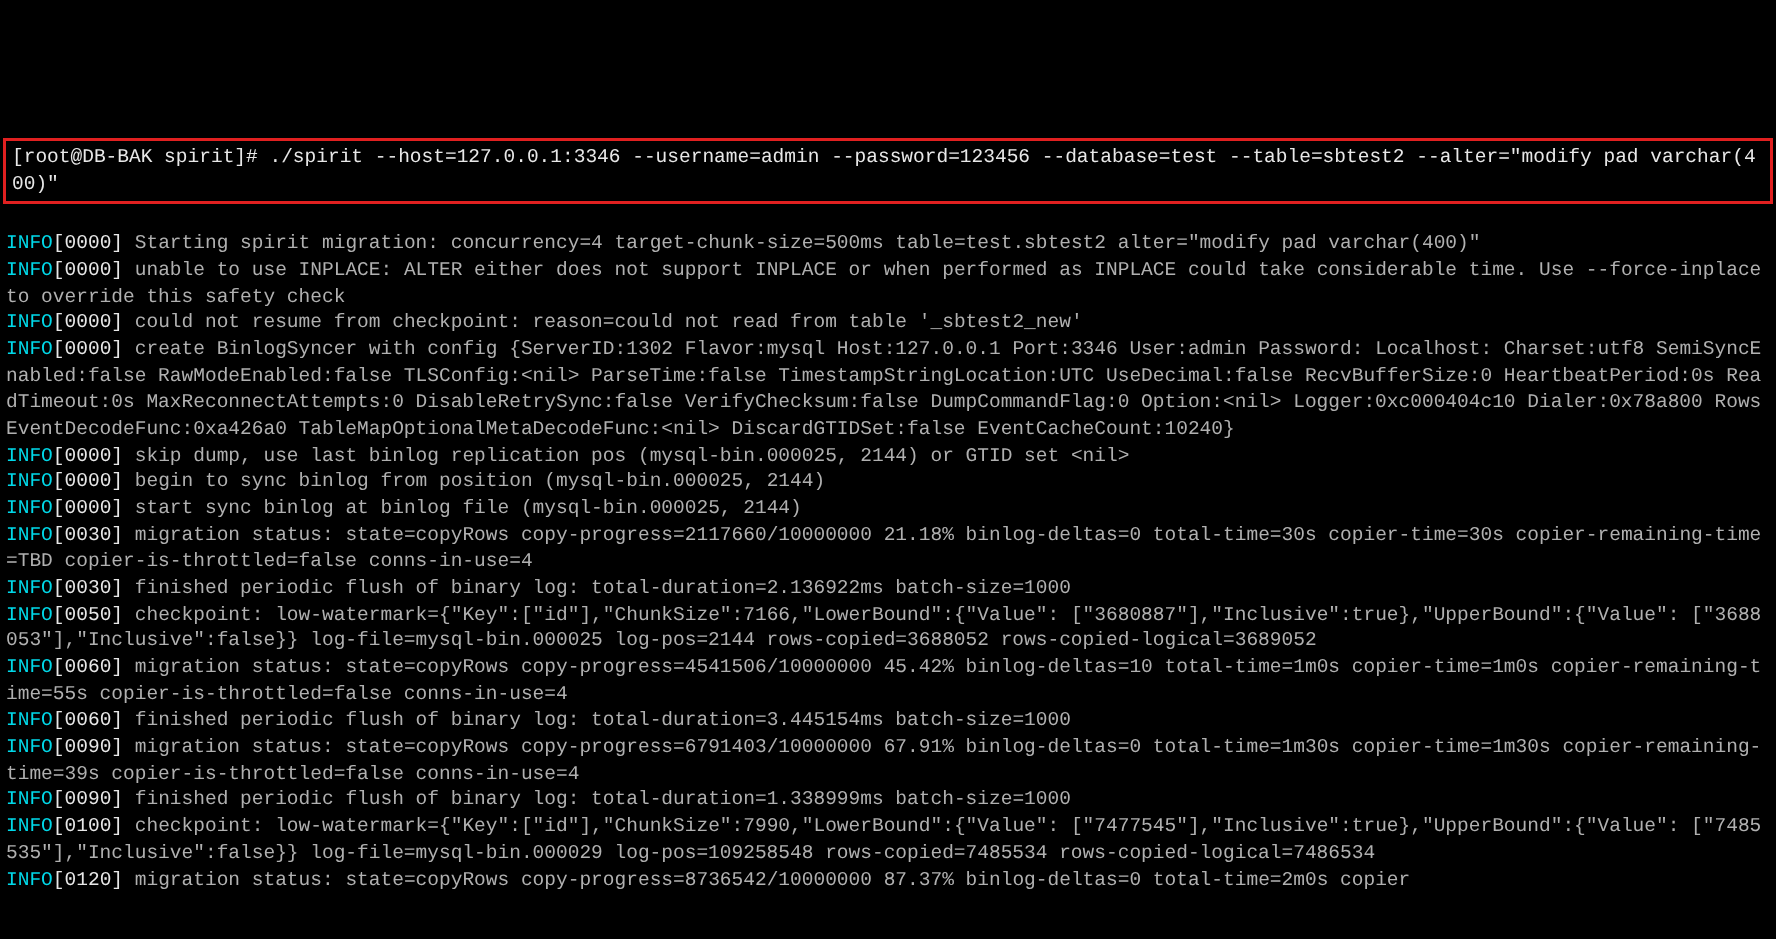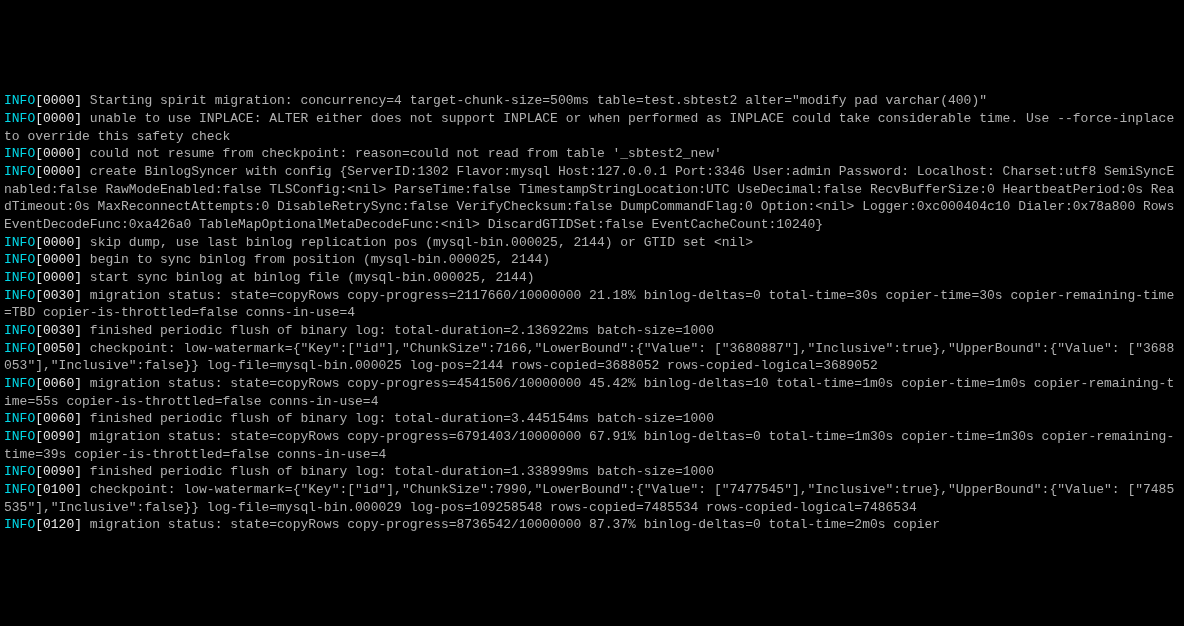--- a/index.html
+++ b/index.html
@@ -28,18 +28,19 @@
     .white { color: #e8e8e8; }
     .info { color: #00d8e8; margin-top: 32px; }
     .line { display: block; }
   </style>
 </head>
 <body>
 
 
 
 <div class="terminal">
+<span class="highlight-box"><span>[root@DB-BAK spirit]# ./spirit --host=127.0.0.1:3346 --username=admin --password=123456 --database=test --table=sbtest2 --alter="modify pad varchar(400)"</span></span>
 <div id="log-container"><span class="line"><span class="info">INFO</span><span class="white">[0000]</span><span class="gray"> Starting spirit migration: concurrency=4 target-chunk-size=500ms table=test.sbtest2 alter="modify pad varchar(400)"</span></span><span class="line"><span class="info">INFO</span><span class="white">[0000]</span><span class="gray"> unable to use INPLACE: ALTER either does not support INPLACE or when performed as INPLACE could take considerable time. Use --force-inplace to override this safety check</span></span><span class="line"><span class="info">INFO</span><span class="white">[0000]</span><span class="gray"> could not resume from checkpoint: reason=could not read from table '_sbtest2_new'</span></span><span class="line"><span class="info">INFO</span><span class="white">[0000]</span><span class="gray"> create BinlogSyncer with config {ServerID:1302 Flavor:mysql Host:127.0.0.1 Port:3346 User:admin Password: Localhost: Charset:utf8 SemiSyncEnabled:false RawModeEnabled:false TLSConfig:&lt;nil&gt; ParseTime:false TimestampStringLocation:UTC UseDecimal:false RecvBufferSize:0 HeartbeatPeriod:0s ReadTimeout:0s MaxReconnectAttempts:0 DisableRetrySync:false VerifyChecksum:false DumpCommandFlag:0 Option:&lt;nil&gt; Logger:0xc000404c10 Dialer:0x78a800 RowsEventDecodeFunc:0xa426a0 TableMapOptionalMetaDecodeFunc:&lt;nil&gt; DiscardGTIDSet:false EventCacheCount:10240}</span></span><span class="line"><span class="info">INFO</span><span class="white">[0000]</span><span class="gray"> skip dump, use last binlog replication pos (mysql-bin.000025, 2144) or GTID set &lt;nil&gt;</span></span><span class="line"><span class="info">INFO</span><span class="white">[0000]</span><span class="gray"> begin to sync binlog from position (mysql-bin.000025, 2144)</span></span><span class="line"><span class="info">INFO</span><span class="white">[0000]</span><span class="gray"> start sync binlog at binlog file (mysql-bin.000025, 2144)</span></span><span class="line"><span class="info">INFO</span><span class="white">[0030]</span><span class="gray"> migration status: state=copyRows copy-progress=2117660/10000000 21.18% binlog-deltas=0 total-time=30s copier-time=30s copier-remaining-time=TBD copier-is-throttled=false conns-in-use=4</span></span><span class="line"><span class="info">INFO</span><span class="white">[0030]</span><span class="gray"> finished periodic flush of binary log: total-duration=2.136922ms batch-size=1000</span></span><span class="line"><span class="info">INFO</span><span class="white">[0050]</span><span class="gray"> checkpoint: low-watermark={"Key":["id"],"ChunkSize":7166,"LowerBound":{"Value": ["3680887"],"Inclusive":true},"UpperBound":{"Value": ["3688053"],"Inclusive":false}} log-file=mysql-bin.000025 log-pos=2144 rows-copied=3688052 rows-copied-logical=3689052</span></span><span class="line"><span class="info">INFO</span><span class="white">[0060]</span><span class="gray"> migration status: state=copyRows copy-progress=4541506/10000000 45.42% binlog-deltas=10 total-time=1m0s copier-time=1m0s copier-remaining-time=55s copier-is-throttled=false conns-in-use=4</span></span><span class="line"><span class="info">INFO</span><span class="white">[0060]</span><span class="gray"> finished periodic flush of binary log: total-duration=3.445154ms batch-size=1000</span></span><span class="line"><span class="info">INFO</span><span class="white">[0090]</span><span class="gray"> migration status: state=copyRows copy-progress=6791403/10000000 67.91% binlog-deltas=0 total-time=1m30s copier-time=1m30s copier-remaining-time=39s copier-is-throttled=false conns-in-use=4</span></span><span class="line"><span class="info">INFO</span><span class="white">[0090]</span><span class="gray"> finished periodic flush of binary log: total-duration=1.338999ms batch-size=1000</span></span><span class="line"><span class="info">INFO</span><span class="white">[0100]</span><span class="gray"> checkpoint: low-watermark={"Key":["id"],"ChunkSize":7990,"LowerBound":{"Value": ["7477545"],"Inclusive":true},"UpperBound":{"Value": ["7485535"],"Inclusive":false}} log-file=mysql-bin.000029 log-pos=109258548 rows-copied=7485534 rows-copied-logical=7486534</span></span><span class="line"><span class="info">INFO</span><span class="white">[0120]</span><span class="gray"> migration status: state=copyRows copy-progress=8736542/10000000 87.37% binlog-deltas=0 total-time=2m0s copier</span></span></div>
 
 </div>
 
 
 
 
 </body></html>

